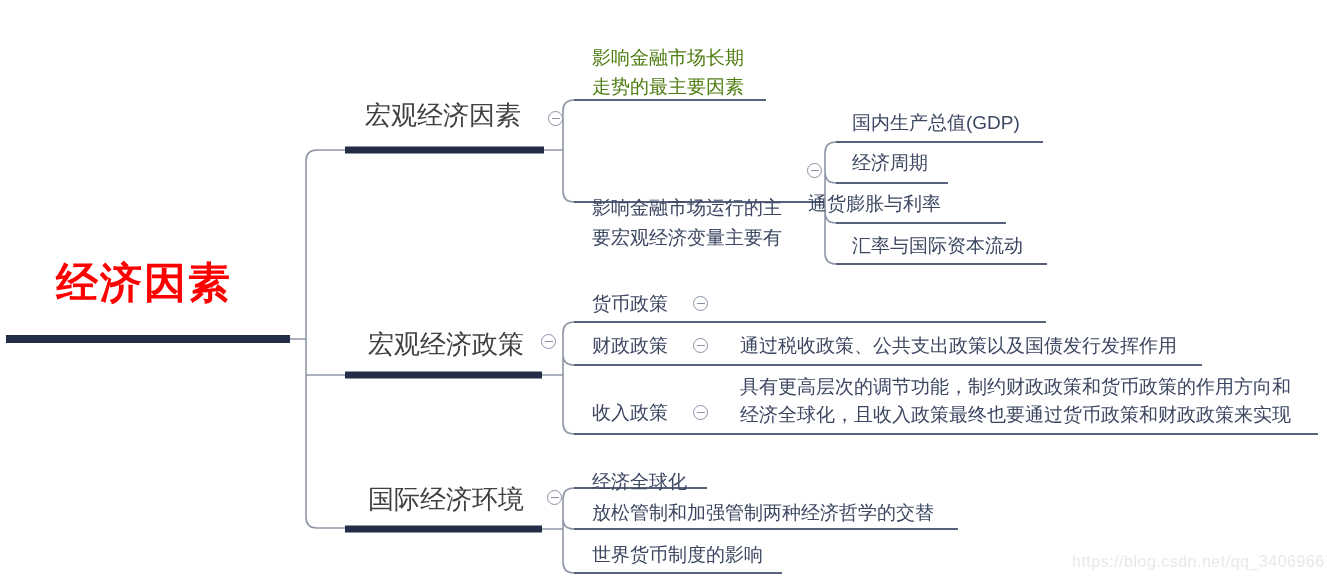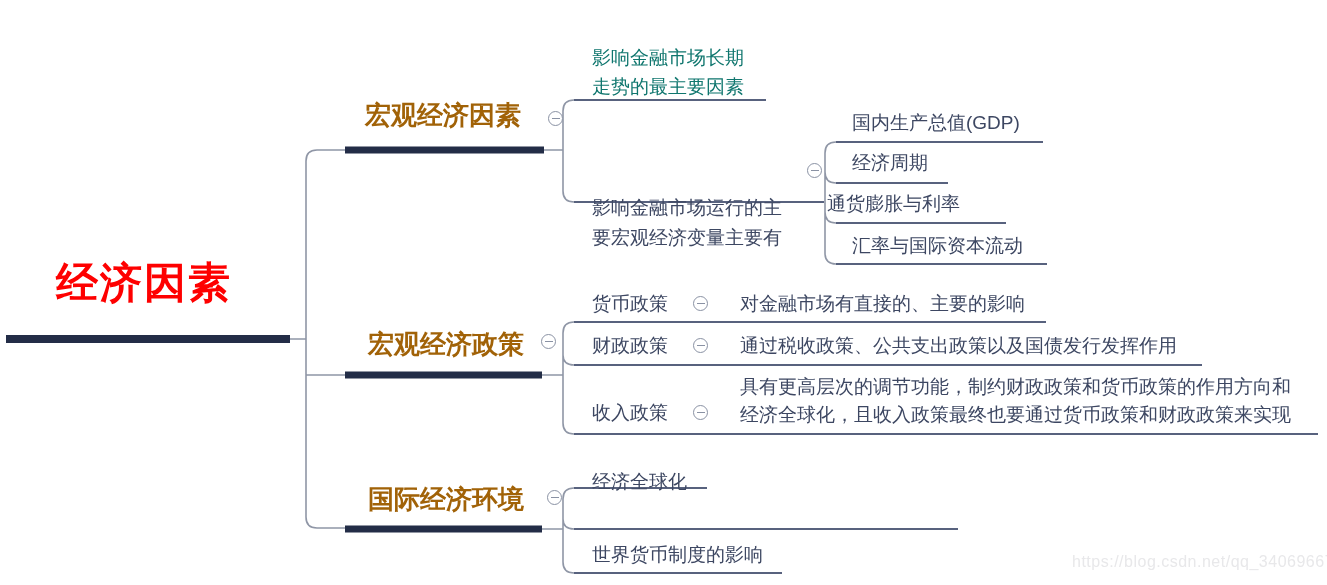--- a/index.html
+++ b/index.html
@@ -3,24 +3,24 @@
 <meta charset="utf-8">
 <style>
   html,body{margin:0;padding:0;background:#fff;}
   .canvas{
     position:relative;width:1327px;height:585px;background:#ffffff;
     font-family:"Liberation Sans","DejaVu Sans",sans-serif;overflow:hidden;
   }
   svg.lines{position:absolute;left:0;top:0;width:1327px;height:585px;}
   .node{position:absolute;white-space:nowrap;}
   .root-topic{font-size:42px;font-weight:700;color:#fe0000;letter-spacing:2px;line-height:48px;}
-  .branch-topic{font-size:26px;font-weight:700;color:#a16207;line-height:32px;}
+  .branch-topic{font-size:26px;font-weight:400;color:#404040;line-height:32px;}
   .topic{font-size:19px;color:#3d4762;line-height:28px;}
   .topic.multi{white-space:pre-line;}
-  .topic.orange{color:#0f766e;line-height:29px;}
+  .topic.orange{color:#4d7c0f;line-height:29px;}
   .topic.lh30{line-height:30px;}
   .desc{font-size:19px;color:#3d4762;line-height:28px;}
   .desc.multi{white-space:pre-line;}
   .collapse{
     position:absolute;width:15px;height:15px;border:1.5px solid #8a92a4;border-radius:50%;
     background:#fff;box-sizing:border-box;display:flex;align-items:center;justify-content:center;
   }
   .collapse i{display:block;width:8px;height:0;border-top:1.5px solid #8a92a4;}
   .watermark{position:absolute;left:1072px;top:553px;font-size:16px;color:#e8e8ea;letter-spacing:.5px;}
 </style>
@@ -73,49 +73,49 @@
   <div class="node topic orange multi" style="left:592px;top:43px;">影响金融市场长期
 走势的最主要因素</div>
   <div class="node topic multi lh30" style="left:592px;top:148px;margin-top:45px;">影响金融市场运行的主
 要宏观经济变量主要有</div>
   <span class="collapse" style="left:807px;top:163px;">
       <i></i>
     </span>
 
   <div class="node topic" style="left:852px;top:109px;">国内生产总值(GDP)</div>
   <div class="node topic" style="left:852px;top:149px;">经济周期</div>
-  <div class="node topic" style="left:827px;top:190px;">通货膨胀与利率</div>
+  <div class="node topic" style="left:808px;top:190px;">通货膨胀与利率</div>
   <div class="node topic" style="left:852px;top:232px;">汇率与国际资本流动</div>
 
   <div class="node branch-topic" style="left:368px;top:328px;">宏观经济政策</div>
   <span class="collapse" style="left:541px;top:334px;">
       <i></i>
     </span>
 
   <div class="node topic" style="left:592px;top:290px;">货币政策</div>
   <span class="collapse" style="left:693px;top:296px;">
       <i></i>
     </span>
-  <div class="node desc" style="left:740px;top:290px;">对金融市场有直接的、主要的影响</div>
 
   <div class="node topic" style="left:592px;top:332px;">财政政策</div>
   <span class="collapse" style="left:693px;top:338px;">
       <i></i>
     </span>
   <div class="node desc" style="left:740px;top:332px;">通过税收政策、公共支出政策以及国债发行发挥作用</div>
 
   <div class="node topic" style="left:592px;top:399px;text-align:center;">收入政策</div>
   <span class="collapse" style="left:693px;top:405px;">
       <i></i>
     </span>
   <div class="node desc multi" style="left:740px;top:373px;">具有更高层次的调节功能，制约财政政策和货币政策的作用方向和
 经济全球化，且收入政策最终也要通过货币政策和财政政策来实现</div>
 
   <div class="node branch-topic" style="left:368px;top:483px;">国际经济环境</div>
   <span class="collapse" style="left:547px;top:490px;">
       <i></i>
     </span>
 
   <div class="node topic" style="left:592px;top:457px;margin-top:11px;">经济全球化</div>
+  <div class="node topic" style="left:592px;top:499px;">放松管制和加强管制两种经济哲学的交替</div>
   <div class="node topic" style="left:592px;top:541px;">世界货币制度的影响</div>
 
   <div class="watermark">https://blog.csdn.net/qq_34069667</div>
 </div>
 
 </body></html>

